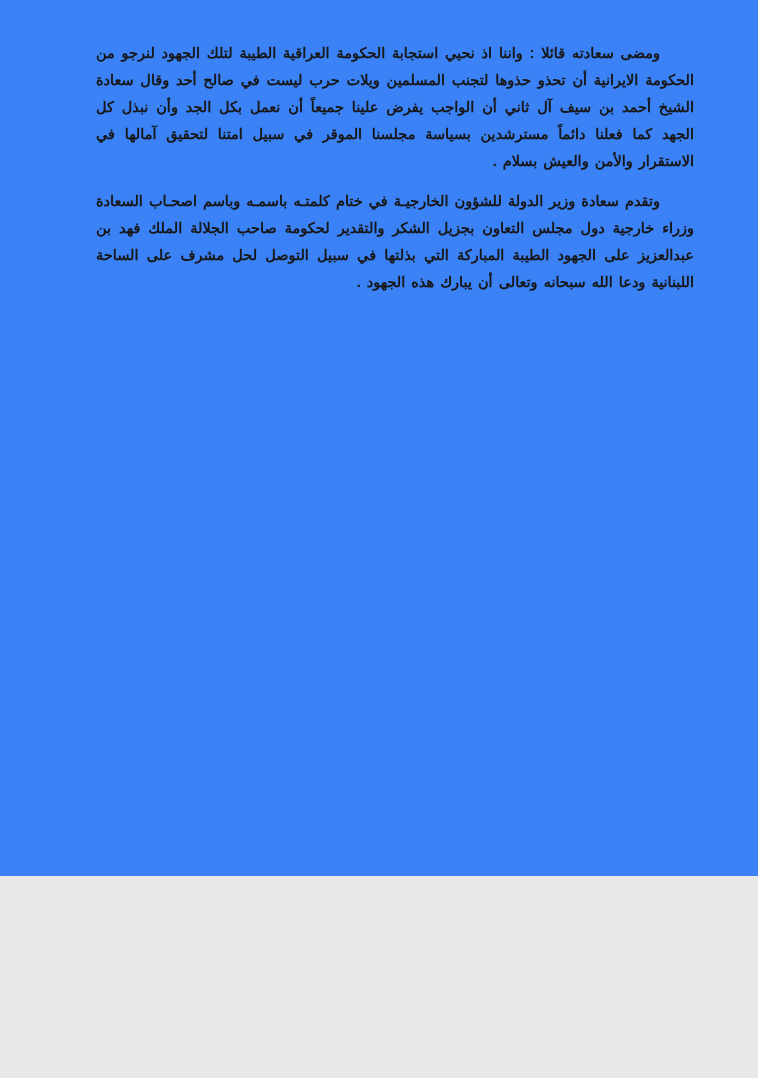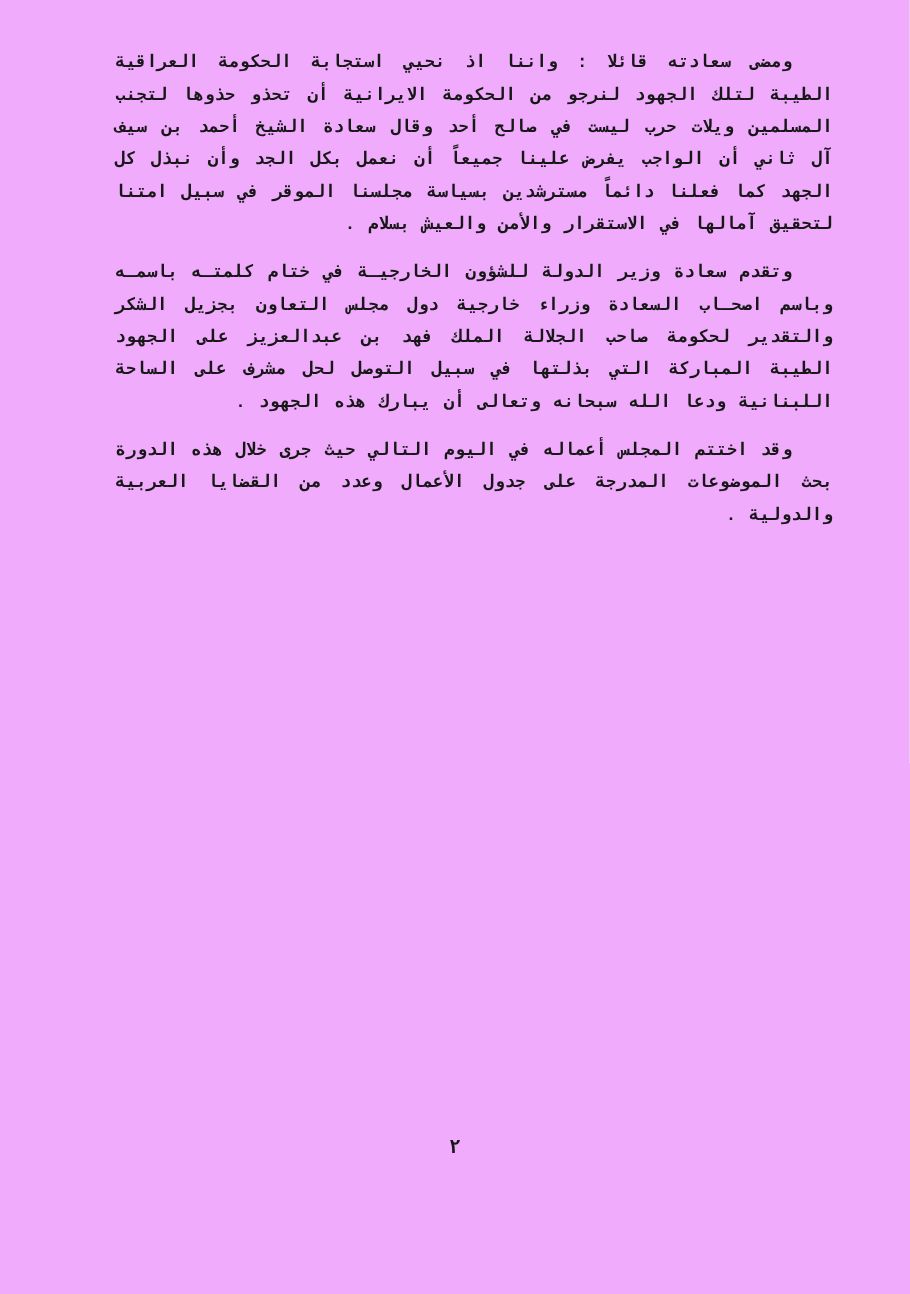--- a/index.html
+++ b/index.html
@@ -3,24 +3,24 @@
 <meta charset="utf-8">
 <style>
   html, body {
     margin: 0;
     padding: 0;
     background: #e8e8e8;
   }
   .page {
     position: relative;
     width: 758px;
-    height: 1078px;
+    height: 876px;
     margin: 0 auto;
-    background: #f0abfc;
-    font-family: Liberation Mono, monospace;
+    background: #3b82f6;
+    font-family: Liberation Sans, sans-serif;
     color: #171717;
     overflow: hidden;
   }
   .text-block {
     position: absolute;
     top: 40px;
     right: 64px;
     left: 96px;
     direction: rtl;
     text-align: justify;
@@ -45,16 +45,15 @@
     direction: rtl;
   }
 </style>
 </head>
 <body>
 
 <div class="page">
   <div class="text-block">
     <p class="para">ومضى سعادته قائلا : واننا اذ نحيي استجابة الحكومة العراقية الطيبة لتلك الجهود لنرجو من الحكومة الايرانية أن تحذو حذوها لتجنب المسلمين ويلات حرب ليست في صالح أحد وقال سعادة الشيخ أحمد بن سيف آل ثاني أن الواجب يفرض علينا جميعاً أن نعمل بكل الجد وأن نبذل كل الجهد كما فعلنا دائماً مسترشدين بسياسة مجلسنا الموقر في سبيل امتنا لتحقيق آمالها في الاستقرار والأمن والعيش بسلام .</p>
     <p class="para">وتقدم سعادة وزير الدولة للشؤون الخارجيـة في ختام كلمتـه باسمـه وباسم اصحـاب السعادة وزراء خارجية دول مجلس التعاون بجزيل الشكر والتقدير لحكومة صاحب الجلالة الملك فهد بن عبدالعزيز على الجهود الطيبة المباركة التي بذلتها في سبيل التوصل لحل مشرف على الساحة اللبنانية ودعا الله سبحانه وتعالى أن يبارك هذه الجهود .</p>
-    <p class="para">وقد اختتم المجلس أعماله في اليوم التالي حيث جرى خلال هذه الدورة بحث الموضوعات المدرجة على جدول الأعمال وعدد من القضايا العربية والدولية .</p>
   </div>
   <div class="page-number">٢</div>
 </div>
 
 </body></html>

